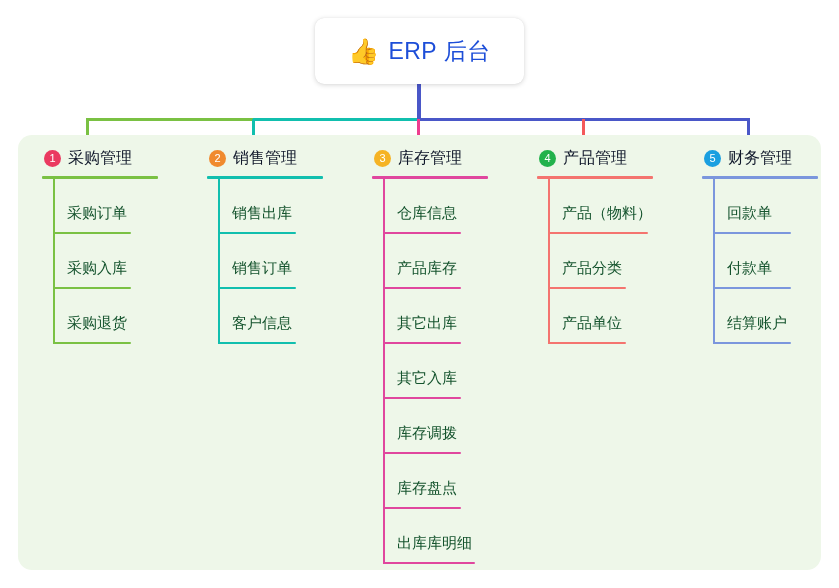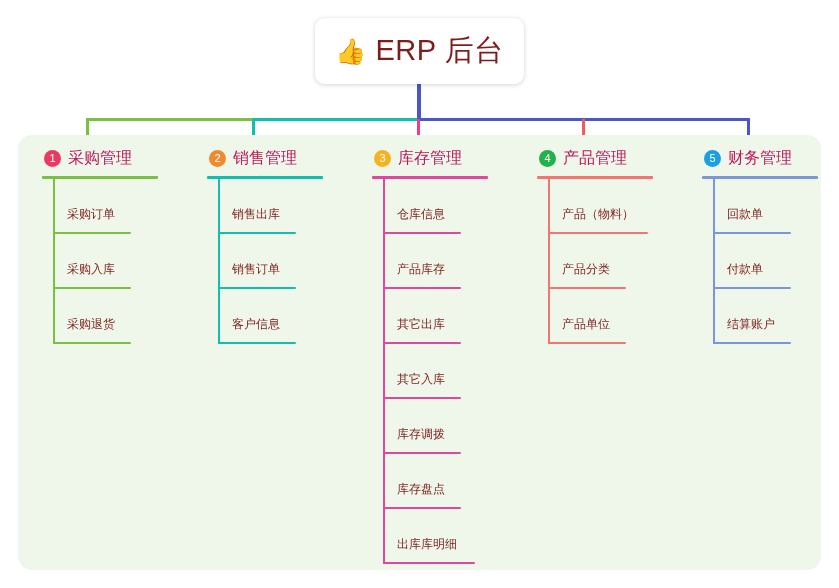--- a/index.html
+++ b/index.html
@@ -34,22 +34,22 @@
     align-items: center;
     justify-content: center;
     gap: 9px;
   }
   #root-node .thumb {
     font-size: 25px;
     line-height: 1;
     display: block;
   }
   #root-node .root-title {
-    font-size: 29px;
-    color: #7f1d1d;
+    font-size: 23px;
+    color: #1d4ed8;
     letter-spacing: .5px;
     white-space: nowrap;
   }
 
   
   #panel {
     position: absolute;
     left: 18px;
     top: 135px;
     width: 803px;
@@ -86,21 +86,21 @@
     border-radius: 50%;
     color: #ffffff;
     font-size: 11px;
     line-height: 17px;
     text-align: center;
     font-weight: normal;
     flex: none;
   }
   .head-label {
     font-size: 16px;
-    color: #be185d;
+    color: #0f172a;
     white-space: nowrap;
   }
   .head-rule {
     height: 3px;
     margin-top: 6px;
     border-radius: 1px;
   }
 
   .items {
     position: relative;
@@ -114,22 +114,22 @@
     width: 2px;
   }
   .leaf {
     position: relative;
     height: 55px;
   }
   .leaf-text {
     position: absolute;
     left: 25px;
     bottom: 11px;
-    font-size: 12px;
-    color: #7f1d1d;
+    font-size: 15px;
+    color: #14532d;
     white-space: nowrap;
   }
   .leaf-rule {
     position: absolute;
     left: 11px;
     bottom: 0;
     height: 2px;
     border-radius: 1px;
   }
 </style>

